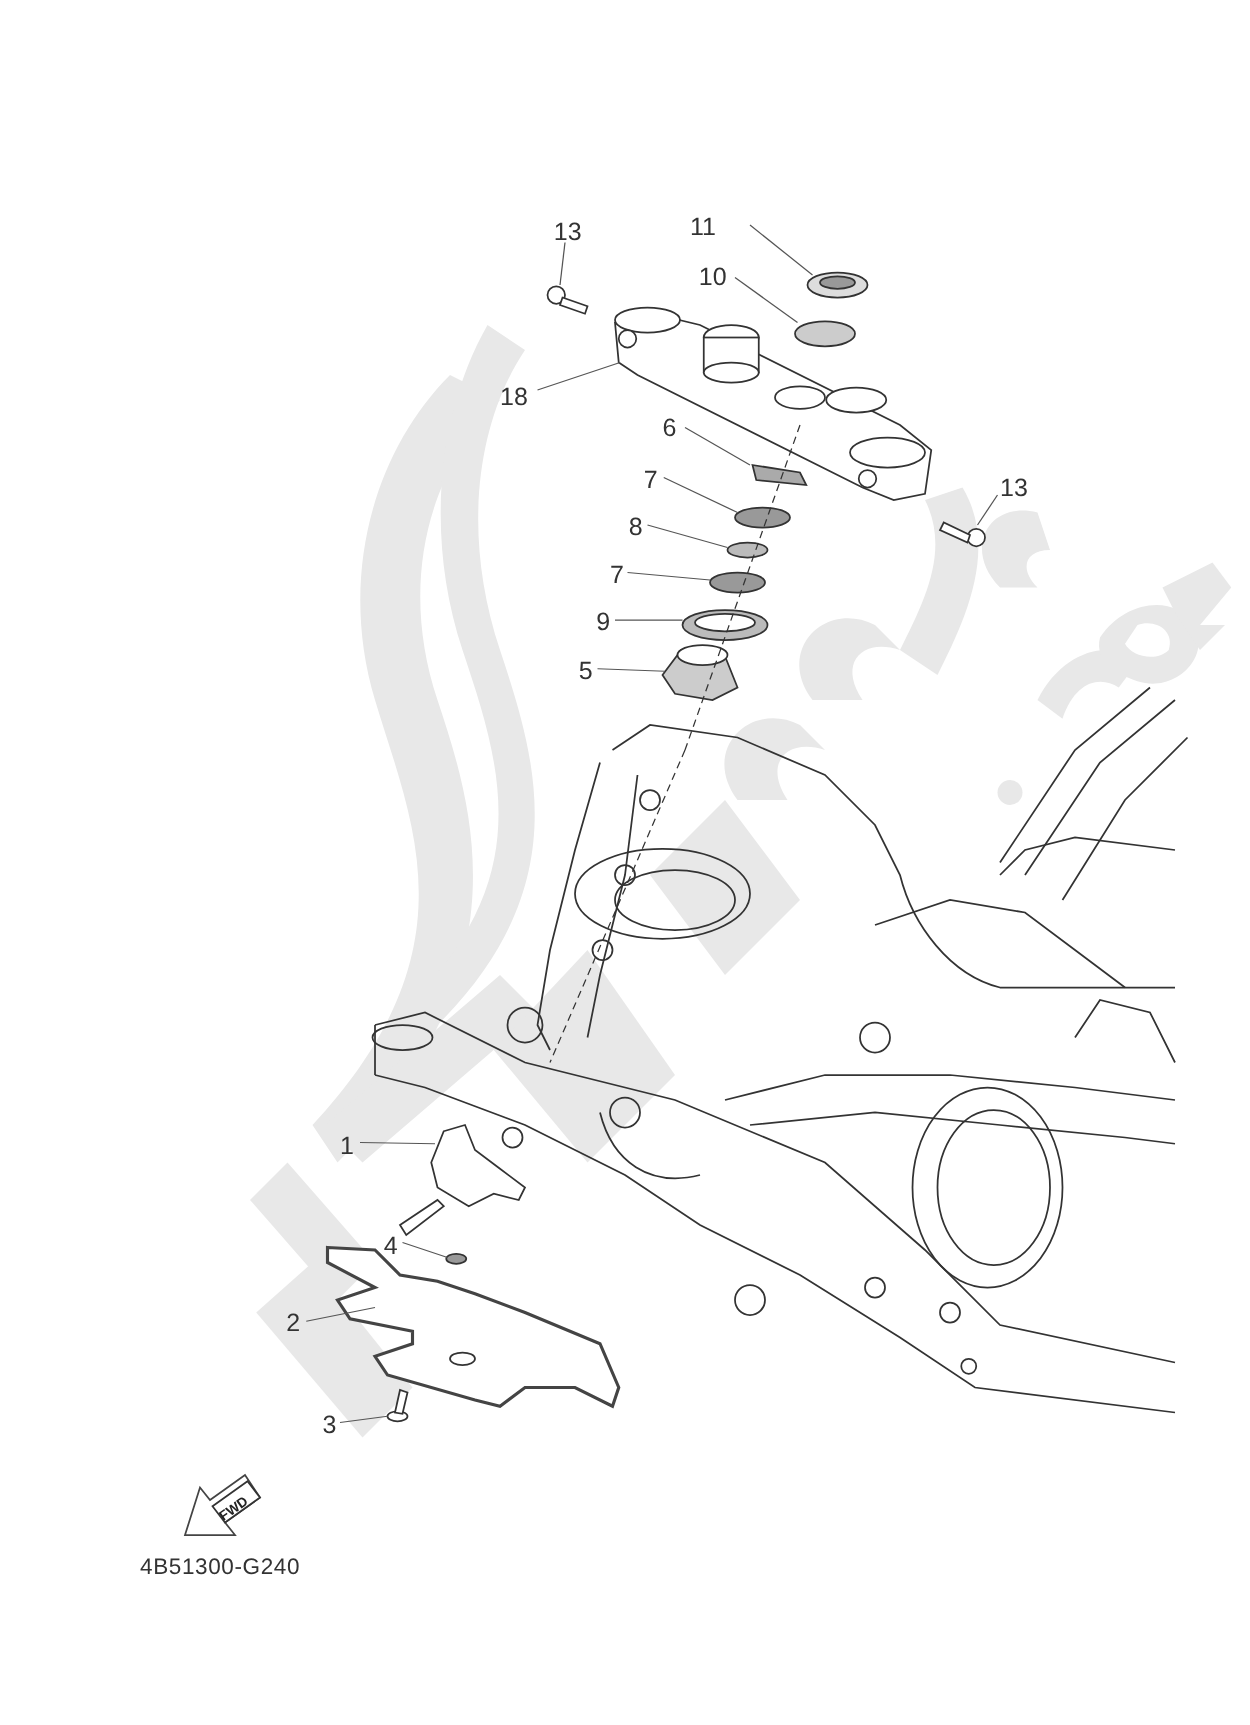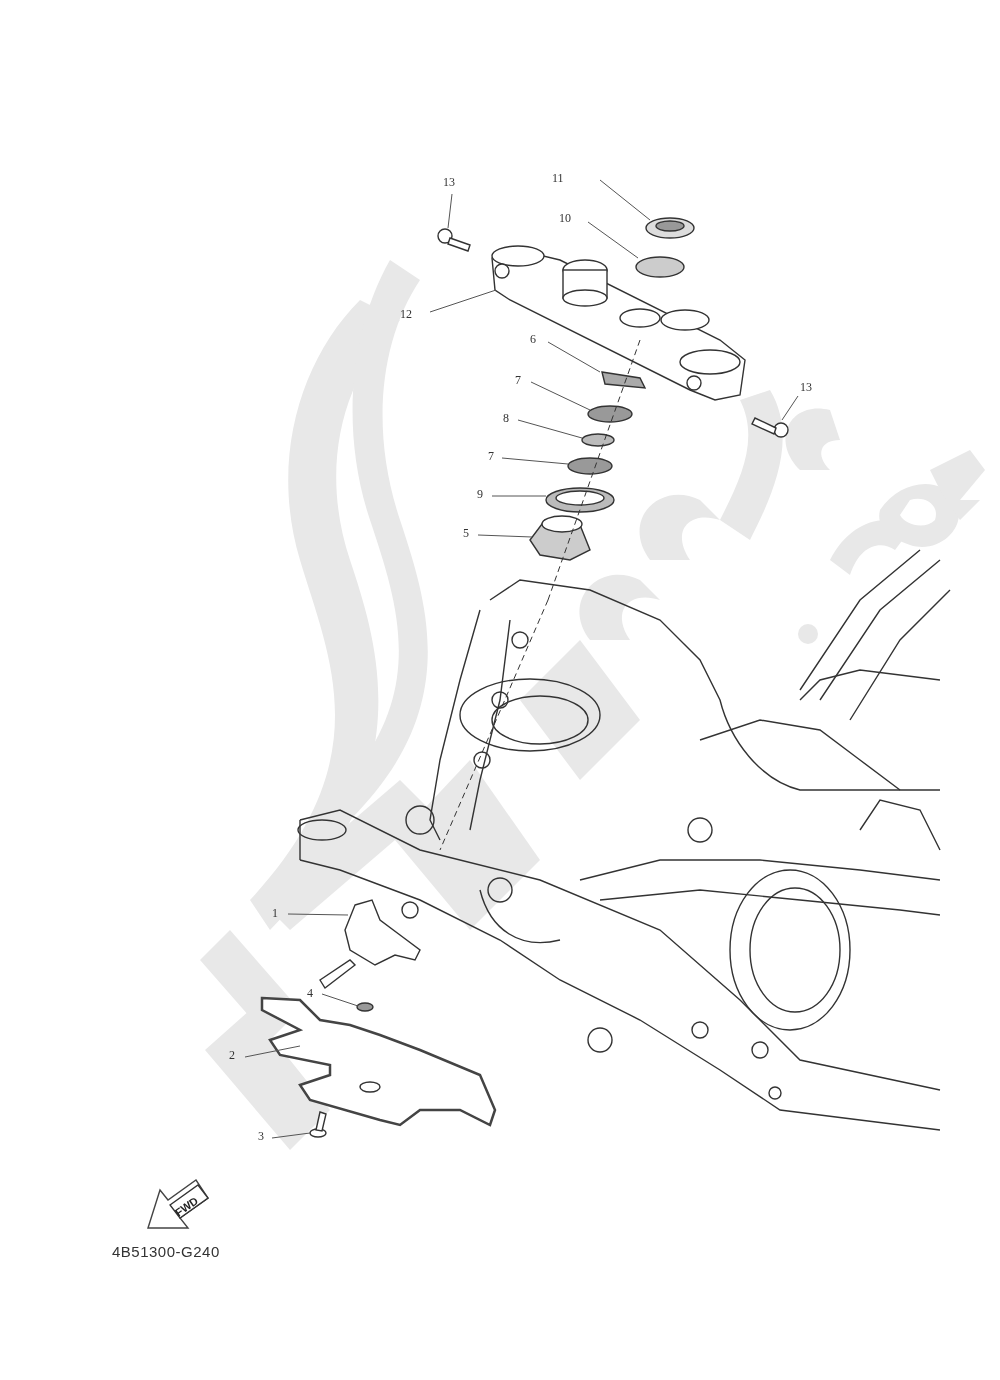--- a/index.html
+++ b/index.html
@@ -1,19 +1,19 @@
 <!DOCTYPE html>
 <html><head>
 <meta charset="utf-8">
 <style>
   html, body { margin: 0; padding: 0; background: #ffffff; }
   body { width: 1000px; height: 1380px; position: relative; overflow: hidden; font-family: "Liberation Sans", sans-serif; }
   .canvas { position: absolute; left: 0; top: 0; width: 1000px; height: 1380px; }
-  .callout { position: absolute; font-family: Liberation Serif, serif; font-size: 12px; color: #333; line-height: 1; }
-  .diagram-code { position: absolute; left: 112px; top: 1243px; font-size: 15px; color: #333; letter-spacing: 0.5px; }
+  .callout { position: absolute; font-family: Liberation Sans, sans-serif; font-size: 20px; color: #333; line-height: 1; }
+  .diagram-code { position: absolute; left: 112px; top: 1243px; font-size: 18px; color: #333; letter-spacing: 0.5px; }
 </style>
 </head>
 <body>
 
 <div class="canvas">
   <svg width="1000" height="1380" viewBox="0 0 1000 1380" xmlns="http://www.w3.org/2000/svg">
 
     <g fill="#e8e8e8">
       <path d="M 360 300 C 300 360 270 460 300 560 C 330 660 380 760 250 900 L 270 930 C 420 780 380 650 350 560 C 320 470 340 380 400 320 Z"></path>
       <path d="M 390 260 C 350 330 340 430 370 520 C 400 610 430 700 330 800 L 350 820 C 460 710 430 610 400 520 C 370 430 380 340 420 280 Z"></path>
@@ -151,21 +151,21 @@
         <path d="M 170 1205 L 198 1185 L 208 1198 L 180 1218 Z" fill="#fff"></path>
       </g>
     </g>
     <text x="172" y="1214" font-family="Liberation Sans, sans-serif" font-size="11" font-weight="bold" fill="#222" transform="rotate(-35 180 1205)">FWD</text>
   </svg>
 
   
   <span class="callout" style="left:443px;top:176px;">13</span>
   <span class="callout" style="left:552px;top:172px;">11</span>
   <span class="callout" style="left:559px;top:212px;">10</span>
-  <span class="callout" style="left:400px;top:308px;">12</span>
+  <span class="callout" style="left:400px;top:308px;">18</span>
   <span class="callout" style="left:530px;top:333px;">6</span>
   <span class="callout" style="left:800px;top:381px;">13</span>
   <span class="callout" style="left:515px;top:374px;">7</span>
   <span class="callout" style="left:503px;top:412px;">8</span>
   <span class="callout" style="left:488px;top:450px;">7</span>
   <span class="callout" style="left:477px;top:488px;">9</span>
   <span class="callout" style="left:463px;top:527px;">5</span>
   <span class="callout" style="left:272px;top:907px;">1</span>
   <span class="callout" style="left:307px;top:987px;">4</span>
   <span class="callout" style="left:229px;top:1049px;">2</span>

